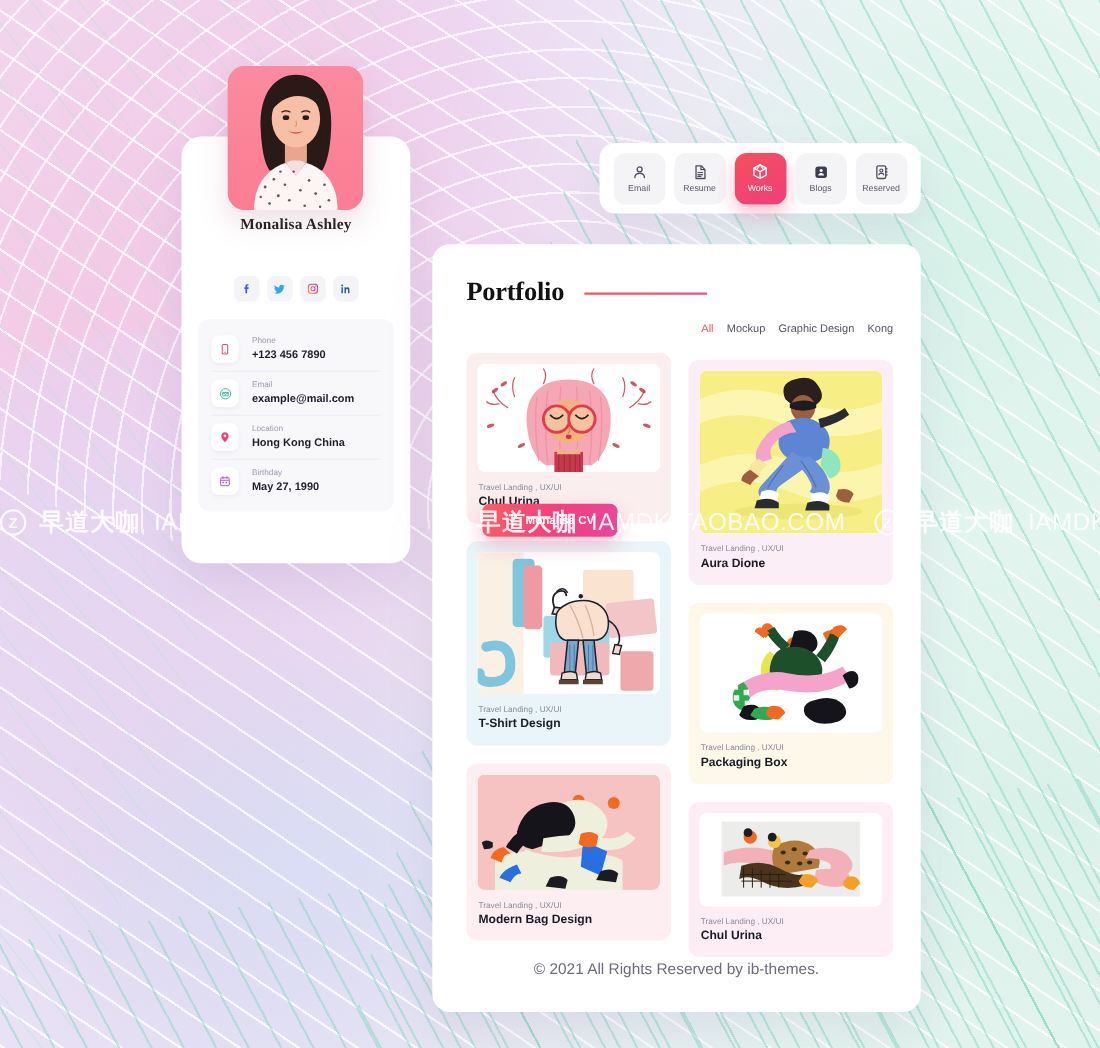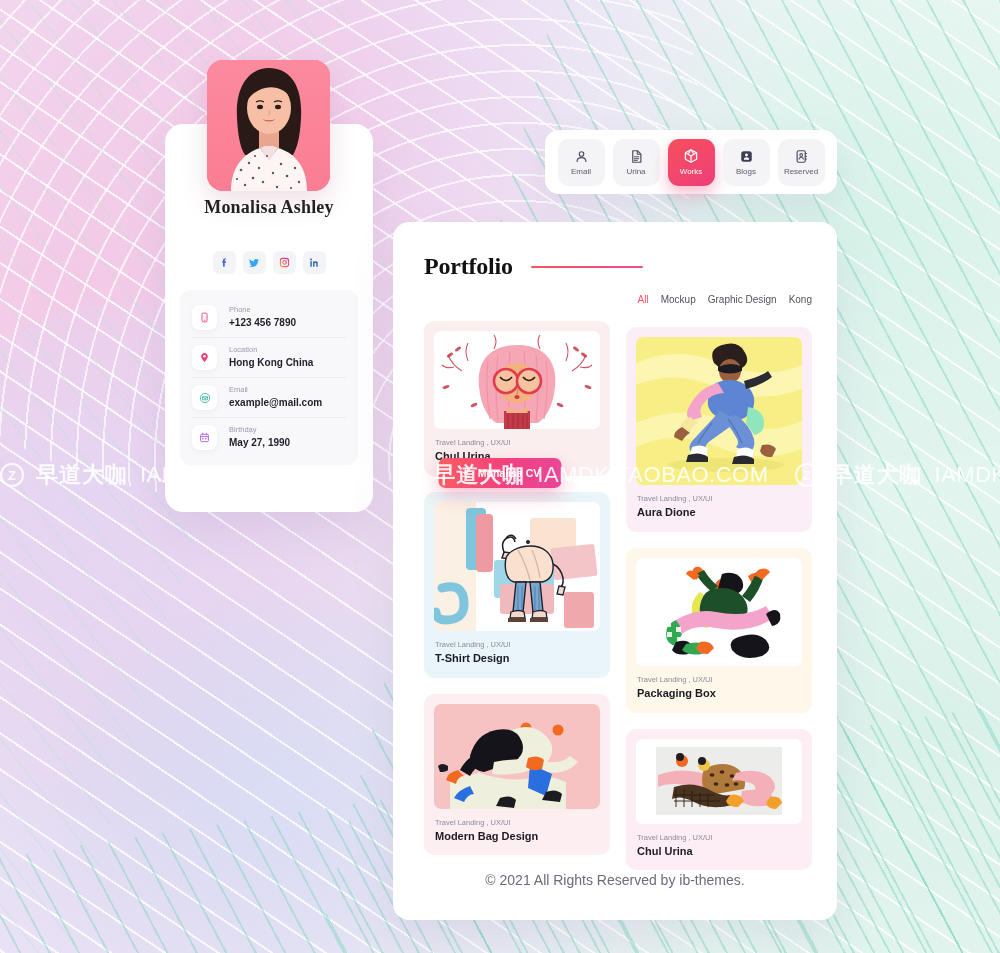--- a/index.html
+++ b/index.html
@@ -110,21 +110,21 @@
     box-shadow: 0 10px 26px rgba(180,110,140,.22);
     z-index: 3;
     background: #fb8197;
   }
   .avatar-svg { display: block; width: 100%; height: 100%; }
 
   .pname {
     position: absolute; left: 165px; top: 197px; width: 208px;
     text-align: center;
     font-family: "Liberation Serif", serif;
-    font-weight: 700; font-size: 18px; color: #1c1c1c;
+    font-weight: 700; font-size: 14px; color: #1c1c1c;
     letter-spacing: .2px;
   }
   .prole {
     position: absolute; left: 50%; top: 222px; transform: translateX(-50%);
     background: #f3f4f6; border-radius: 5px;
     padding: 4px 11px; font-size: 10.5px; color: #3a3a3a; font-weight: 400;
     white-space: nowrap;
   }
   .socials {
     position: absolute; left: 165px; top: 251px; width: 208px;
@@ -371,41 +371,41 @@
           <rect x="10" y="17" width="4" height="1.6" rx=".8" fill="#ef3f7a"></rect>
         </svg>
       </span>
       <span class="ctxt">
         <span class="clabel" style="display:block">Phone</span>
         <span class="cvalue" style="display:block">+123 456 7890</span>
       </span>
     </div>
     <div class="crow">
       <span class="cicon">
-        <svg width="11" height="11" viewBox="0 0 24 24">
-          <path d="M12 2.2c-4 0-7.2 3.2-7.2 7.2 0 5.4 7.2 12.4 7.2 12.4s7.2-7 7.2-12.4c0-4-3.2-7.2-7.2-7.2z" fill="#ef3f7a"></path>
-          <circle cx="12" cy="9.2" r="2.7" fill="#fff"></circle>
-        </svg>
-      </span>
-      <span class="ctxt">
-        <span class="clabel" style="display:block">Location</span>
-        <span class="cvalue" style="display:block">Hong Kong China</span>
-      </span>
-    </div>
-    <div class="crow">
-      <span class="cicon">
         <svg width="12" height="12" viewBox="0 0 24 24">
           <circle cx="12" cy="12" r="9.3" fill="none" stroke="#45b7a6" stroke-width="1.8"></circle>
           <path d="M7 9.5h10v6H7z" fill="none" stroke="#45b7a6" stroke-width="1.8"></path>
           <path d="M7 9.8l5 3.6 5-3.6" fill="none" stroke="#45b7a6" stroke-width="1.8"></path>
         </svg>
       </span>
       <span class="ctxt">
         <span class="clabel" style="display:block">Email</span>
         <span class="cvalue" style="display:block">example@mail.com</span>
+      </span>
+    </div>
+    <div class="crow">
+      <span class="cicon">
+        <svg width="11" height="11" viewBox="0 0 24 24">
+          <path d="M12 2.2c-4 0-7.2 3.2-7.2 7.2 0 5.4 7.2 12.4 7.2 12.4s7.2-7 7.2-12.4c0-4-3.2-7.2-7.2-7.2z" fill="#ef3f7a"></path>
+          <circle cx="12" cy="9.2" r="2.7" fill="#fff"></circle>
+        </svg>
+      </span>
+      <span class="ctxt">
+        <span class="clabel" style="display:block">Location</span>
+        <span class="cvalue" style="display:block">Hong Kong China</span>
       </span>
     </div>
     <div class="crow">
       <span class="cicon">
         <svg width="11" height="11" viewBox="0 0 24 24">
           <rect x="3.5" y="5" width="17" height="16" rx="2.5" fill="none" stroke="#b05ae0" stroke-width="2"></rect>
           <path d="M3.5 10h17" stroke="#b05ae0" stroke-width="2"></path>
           <path d="M8 2.8v3.6M16 2.8v3.6" stroke="#b05ae0" stroke-width="2" stroke-linecap="round"></path>
           <rect x="7" y="13" width="3" height="3" fill="#b05ae0"></rect>
           <rect x="13.5" y="13" width="3" height="3" fill="#b05ae0"></rect>
@@ -433,21 +433,21 @@
         <path d="M5 20c0-3.9 3.2-6.2 7-6.2s7 2.3 7 6.2" fill="none" stroke="#4c4c60" stroke-width="1.9" stroke-linecap="round"></path>
       </svg>
       <span class="nlabel">Email</span>
     </div>
     <div class="nav-item">
       <svg width="15" height="15" viewBox="0 0 24 24">
         <path d="M6 2.8h7.5L19 8.3V21.2H6z" fill="none" stroke="#4c4c60" stroke-width="1.9" stroke-linejoin="round"></path>
         <path d="M13.2 3v5.4H19" fill="none" stroke="#4c4c60" stroke-width="1.7"></path>
         <path d="M8.6 12.5h7M8.6 15.6h7M8.6 18.2h4.5" stroke="#4c4c60" stroke-width="1.6" stroke-linecap="round"></path>
       </svg>
-      <span class="nlabel">Urina</span>
+      <span class="nlabel">Resume</span>
     </div>
     <div class="nav-item active">
       <svg width="16" height="16" viewBox="0 0 24 24">
         <path d="M12 2.6l8.4 4.6v9.6L12 21.4 3.6 16.8V7.2z" fill="none" stroke="#fff" stroke-width="1.9" stroke-linejoin="round"></path>
         <path d="M3.6 7.2L12 11.9l8.4-4.7M12 11.9v9.5" fill="none" stroke="#fff" stroke-width="1.9" stroke-linejoin="round"></path>
         <path d="M12 2.6L8 8.4M12 2.6l4 5.8" fill="none" stroke="#fff" stroke-width="1.7"></path>
       </svg>
       <span class="nlabel">Works</span>
     </div>
     <div class="nav-item">

